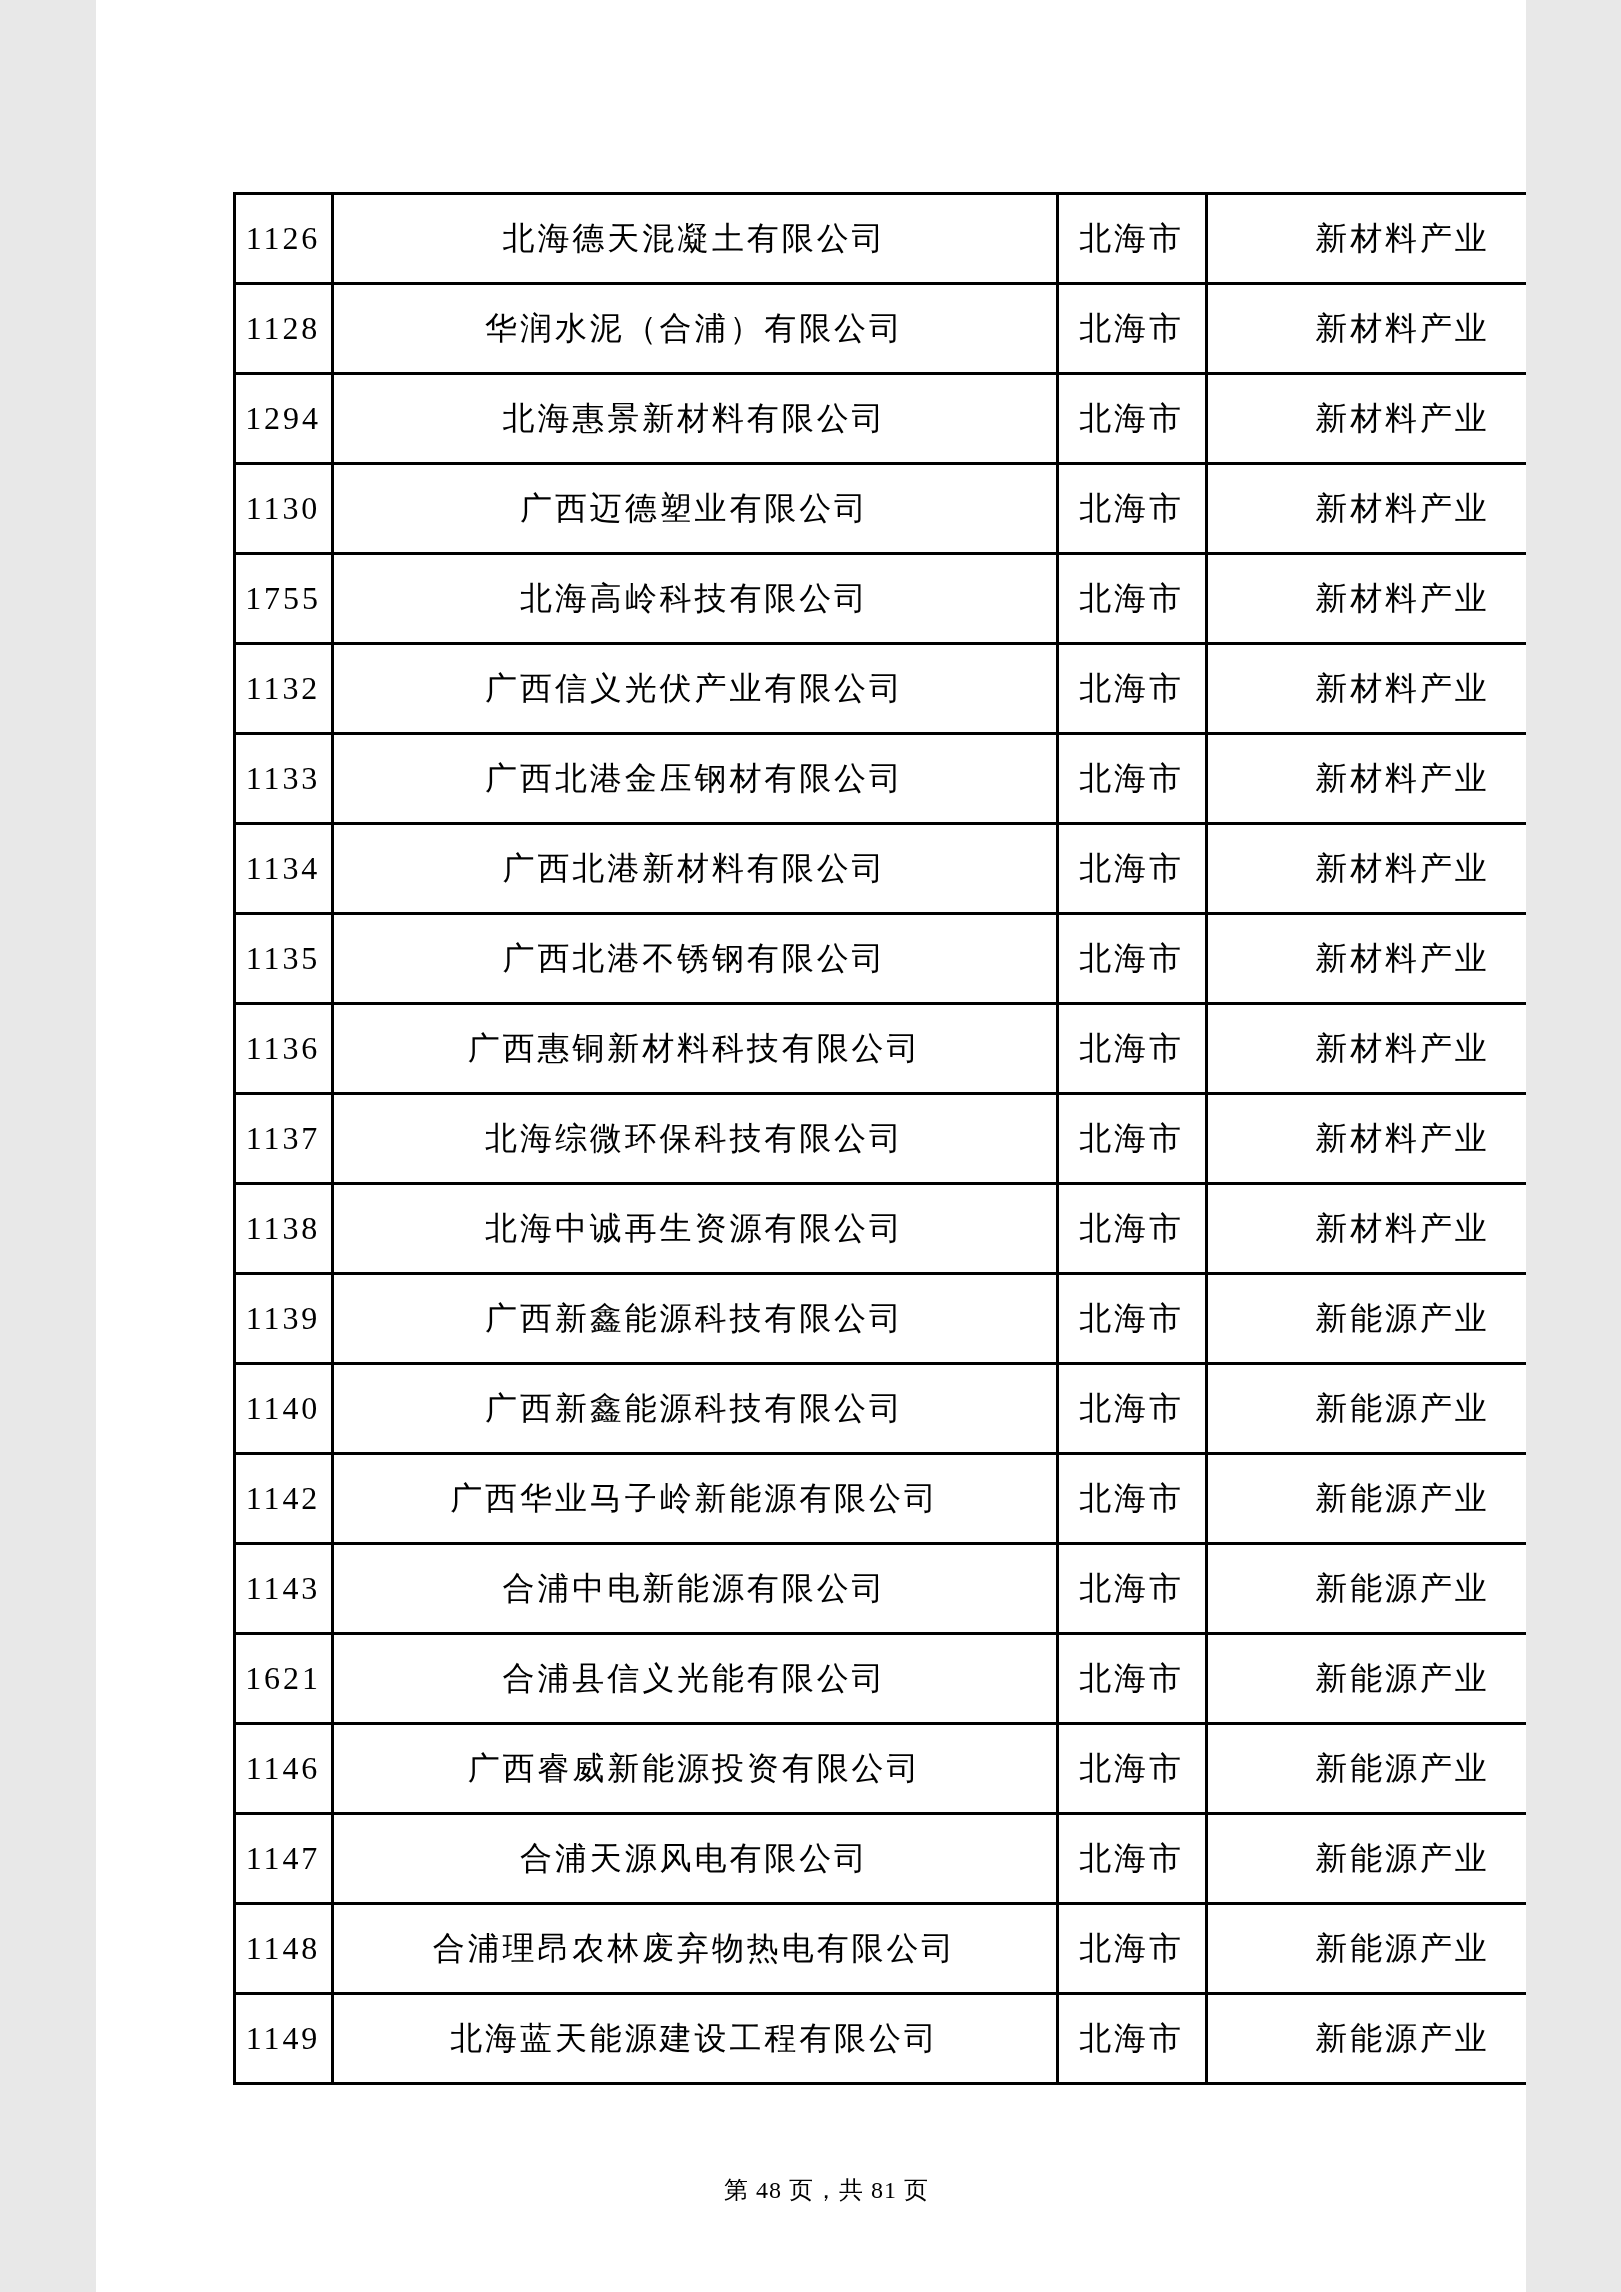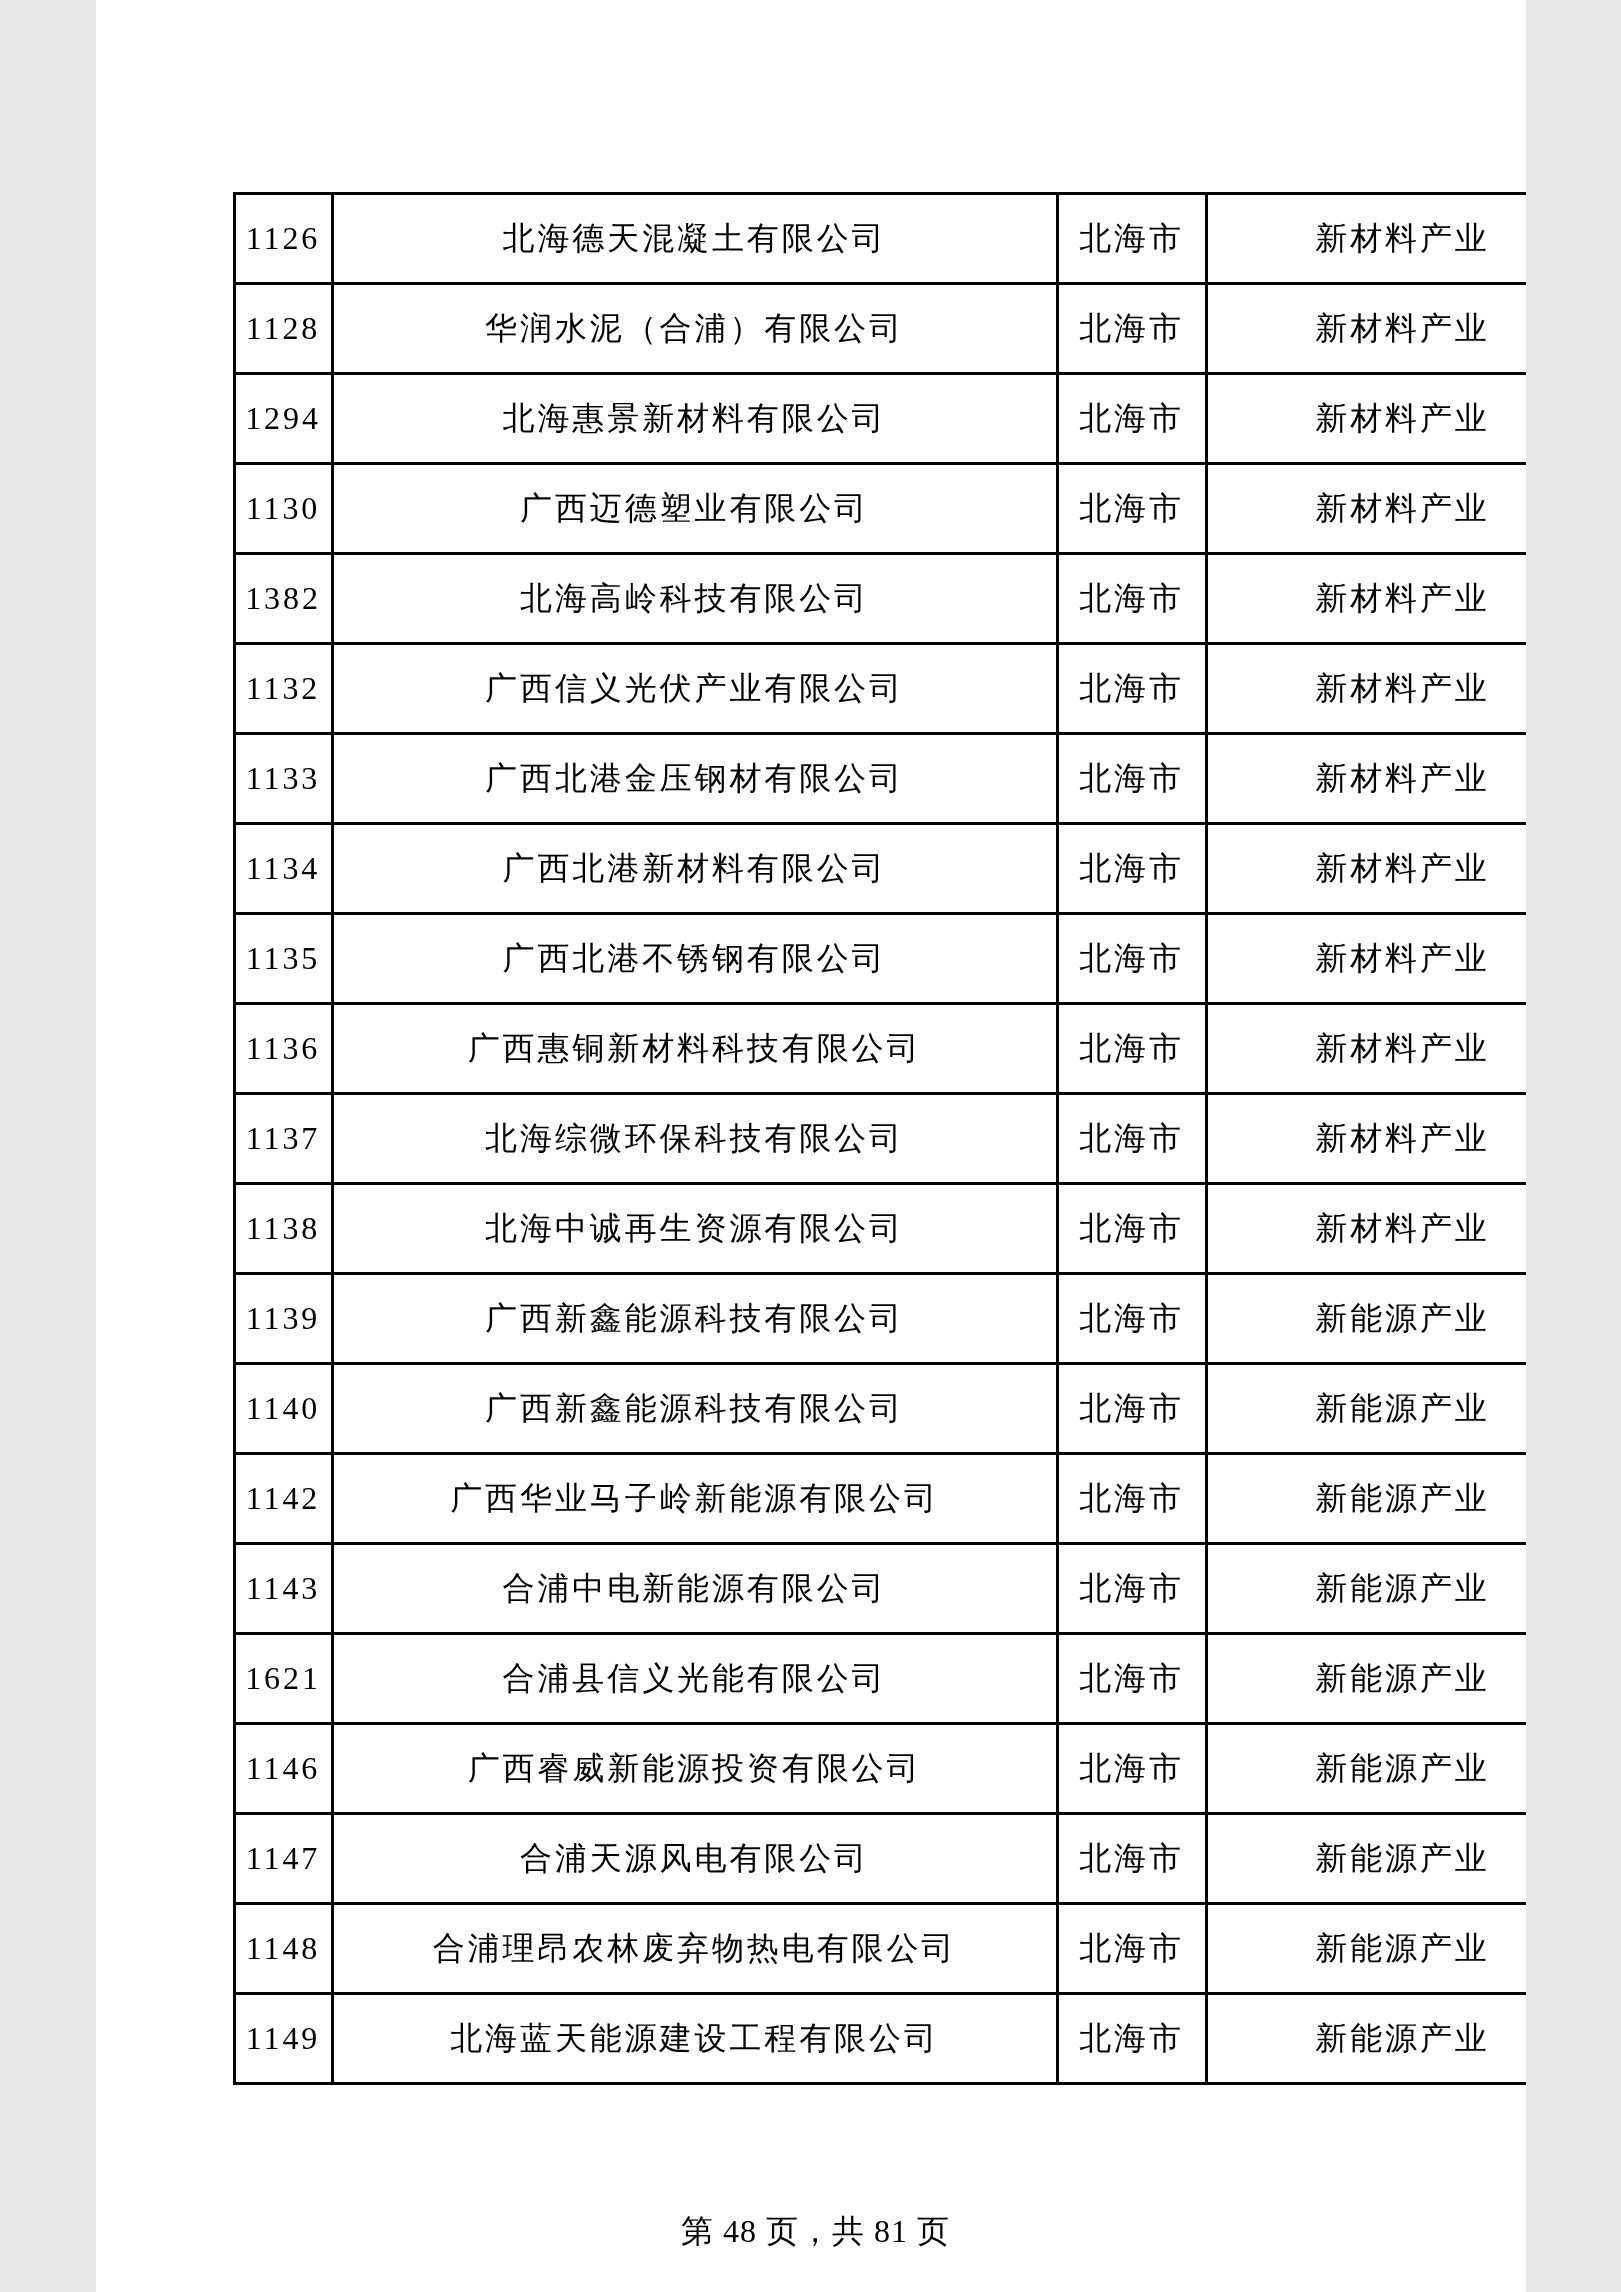--- a/index.html
+++ b/index.html
@@ -35,27 +35,26 @@
     letter-spacing: 2.9px;
     line-height: 1.2;
     overflow: hidden;
     white-space: nowrap;
   }
   td.col-no {
     letter-spacing: 1px;
   }
   .page-footer {
     position: absolute;
-    left: 5px;
+    left: 16px;
     top: 2174px;
     width: 100%;
     text-align: center;
-    font-size: 32px;
+    font-size: 24px;
     letter-spacing: 1px;
-    margin-top: 36px;
   }
 </style>
 </head>
 <body>
 
 <div class="page">
 
   <table class="company-table">
     <colgroup>
       <col style="width:98px">
@@ -87,21 +86,21 @@
   </tr>
 
   <tr>
     <td class="col-no">1130</td>
     <td class="col-company">广西迈德塑业有限公司</td>
     <td class="col-city">北海市</td>
     <td class="col-industry">新材料产业</td>
   </tr>
 
   <tr>
-    <td class="col-no">1382</td>
+    <td class="col-no">1755</td>
     <td class="col-company">北海高岭科技有限公司</td>
     <td class="col-city">北海市</td>
     <td class="col-industry">新材料产业</td>
   </tr>
 
   <tr>
     <td class="col-no">1132</td>
     <td class="col-company">广西信义光伏产业有限公司</td>
     <td class="col-city">北海市</td>
     <td class="col-industry">新材料产业</td>

